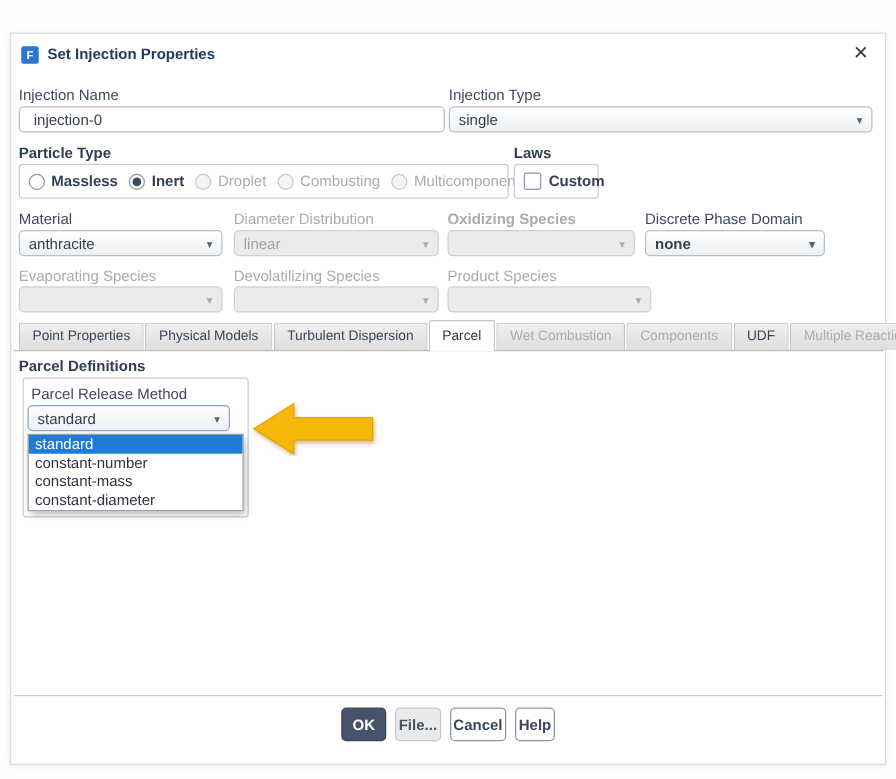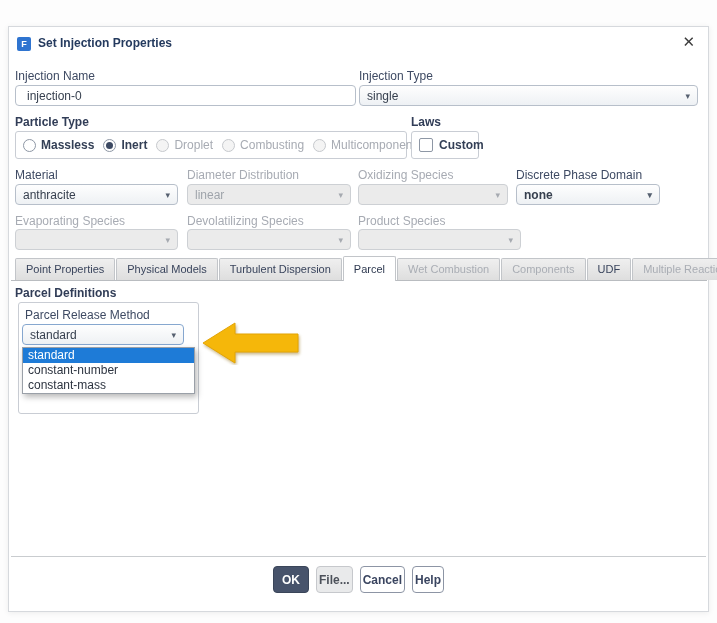--- a/index.html
+++ b/index.html
@@ -135,21 +135,21 @@
       <span>anthracite</span>
       <span class="arr">▾</span>
     </div>
 
     <div class="lbl dis" style="left:178px;top:141px;">Diameter Distribution</div>
     <div class="combo dis" style="left:178px;top:157px;width:164px;">
       <span>linear</span>
       <span class="arr">▾</span>
     </div>
 
-    <div class="lbl dis" style="left:349px;top:141px;">Oxidizing Species</div>
+    <div class="lbl dis" style="left:349px;top:141px;font-weight:bold;">Oxidizing Species</div>
     <div class="combo dis" style="left:349px;top:157px;width:150px;">
       <span></span>
       <span class="arr">▾</span>
     </div>
 
     <div class="lbl" style="left:507px;top:141px;">Discrete Phase Domain</div>
     <div class="combo" style="left:507px;top:157px;width:144px;font-weight:bold;">
       <span>none</span>
       <span class="arr">▾</span>
     </div>
@@ -189,20 +189,21 @@
     <div class="lbl" style="left:16px;top:281px;">Parcel Release Method</div>
     <div class="combo focus" style="left:13px;top:297px;width:162px;">
       <span>standard</span>
       <span class="arr">▾</span>
     </div>
 
     <div class="dlist">
       <div class="ditem sel">standard</div>
       <div class="ditem">constant-number</div>
       <div class="ditem">constant-mass</div>
+      <div class="ditem">constant-diameter</div>
     </div>
 
     <svg class="ann-arrow" viewBox="0 0 104 44">
       <polygon points="2,22 34,2 34,13 97,13 97,31 34,31 34,42" fill="#f5b70a" stroke="#e3a405" stroke-width="1" style="filter:drop-shadow(1.5px 2px 1.5px rgba(140,100,0,0.45));"></polygon>
     </svg>
 
     <div class="sep"></div>
     <div class="btnrow">
       <div class="btn ok">OK</div>
       <div class="btn file">File...</div>

